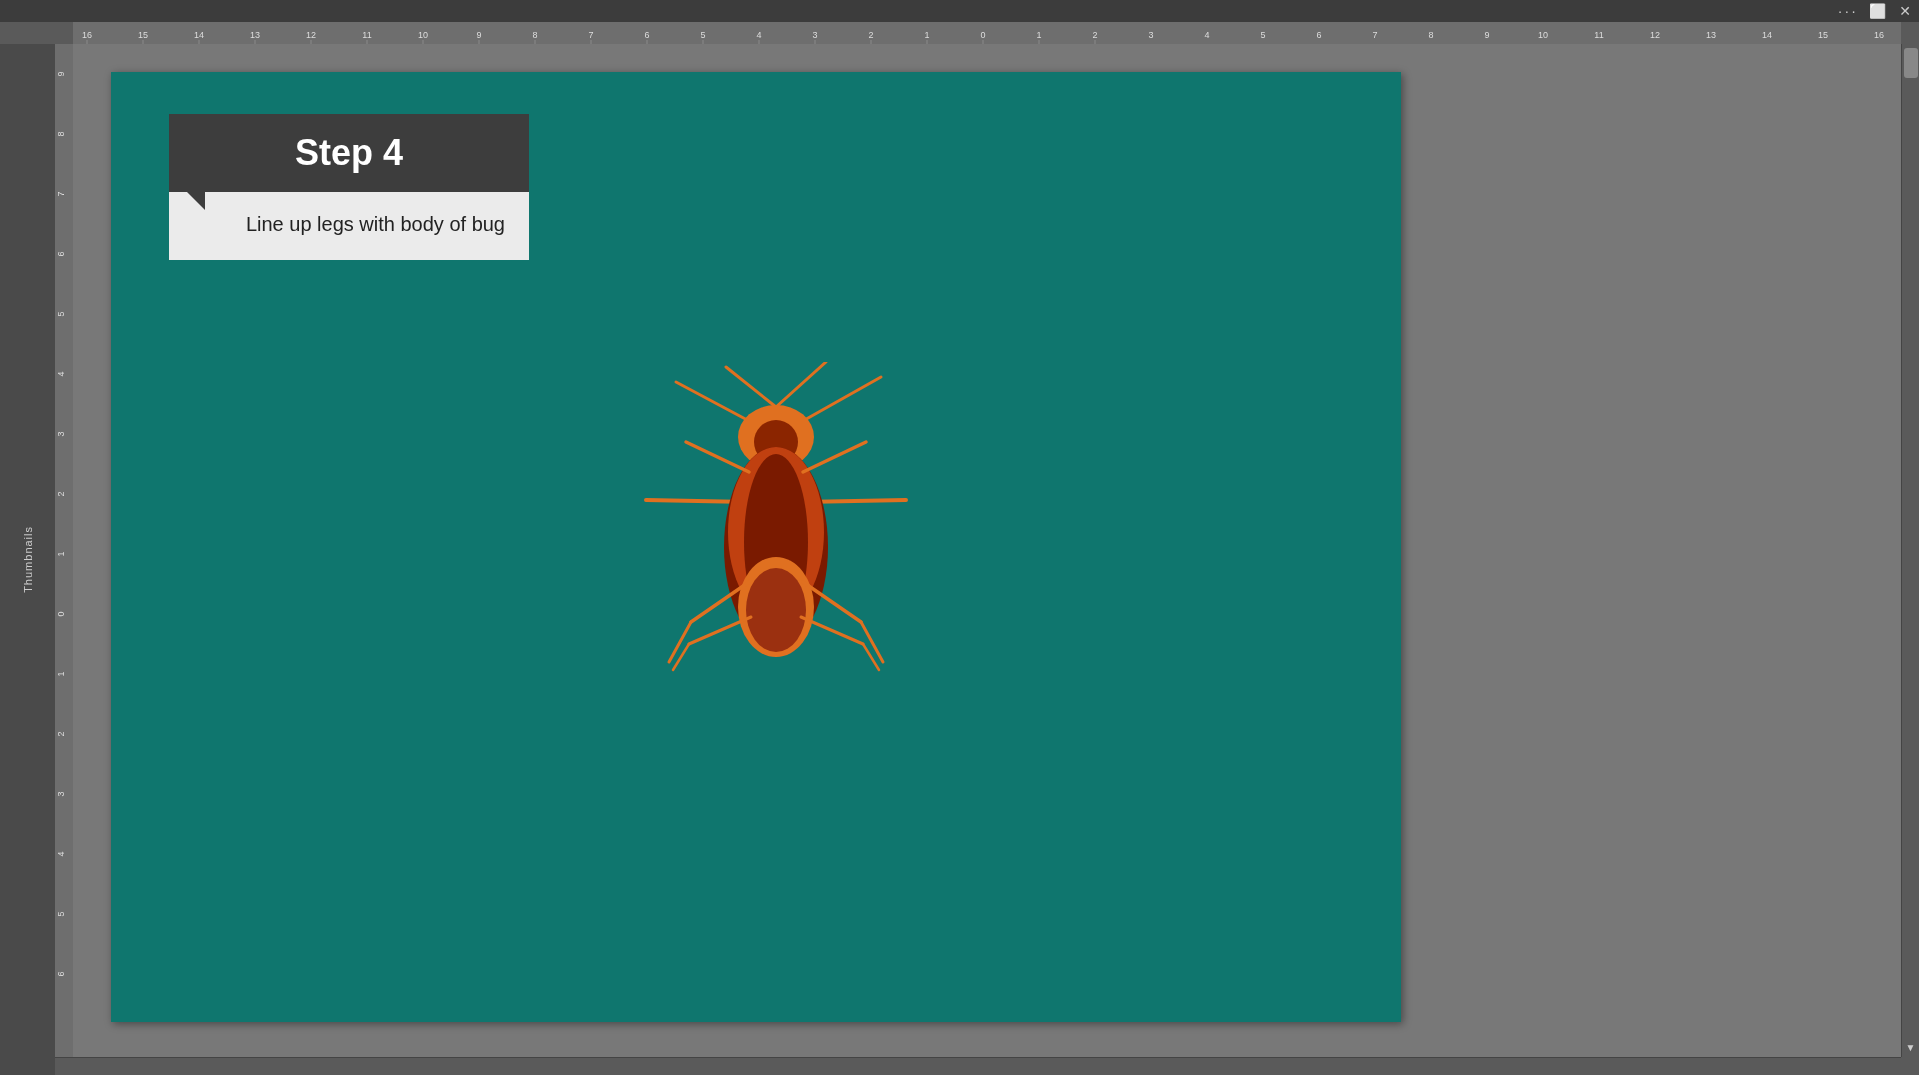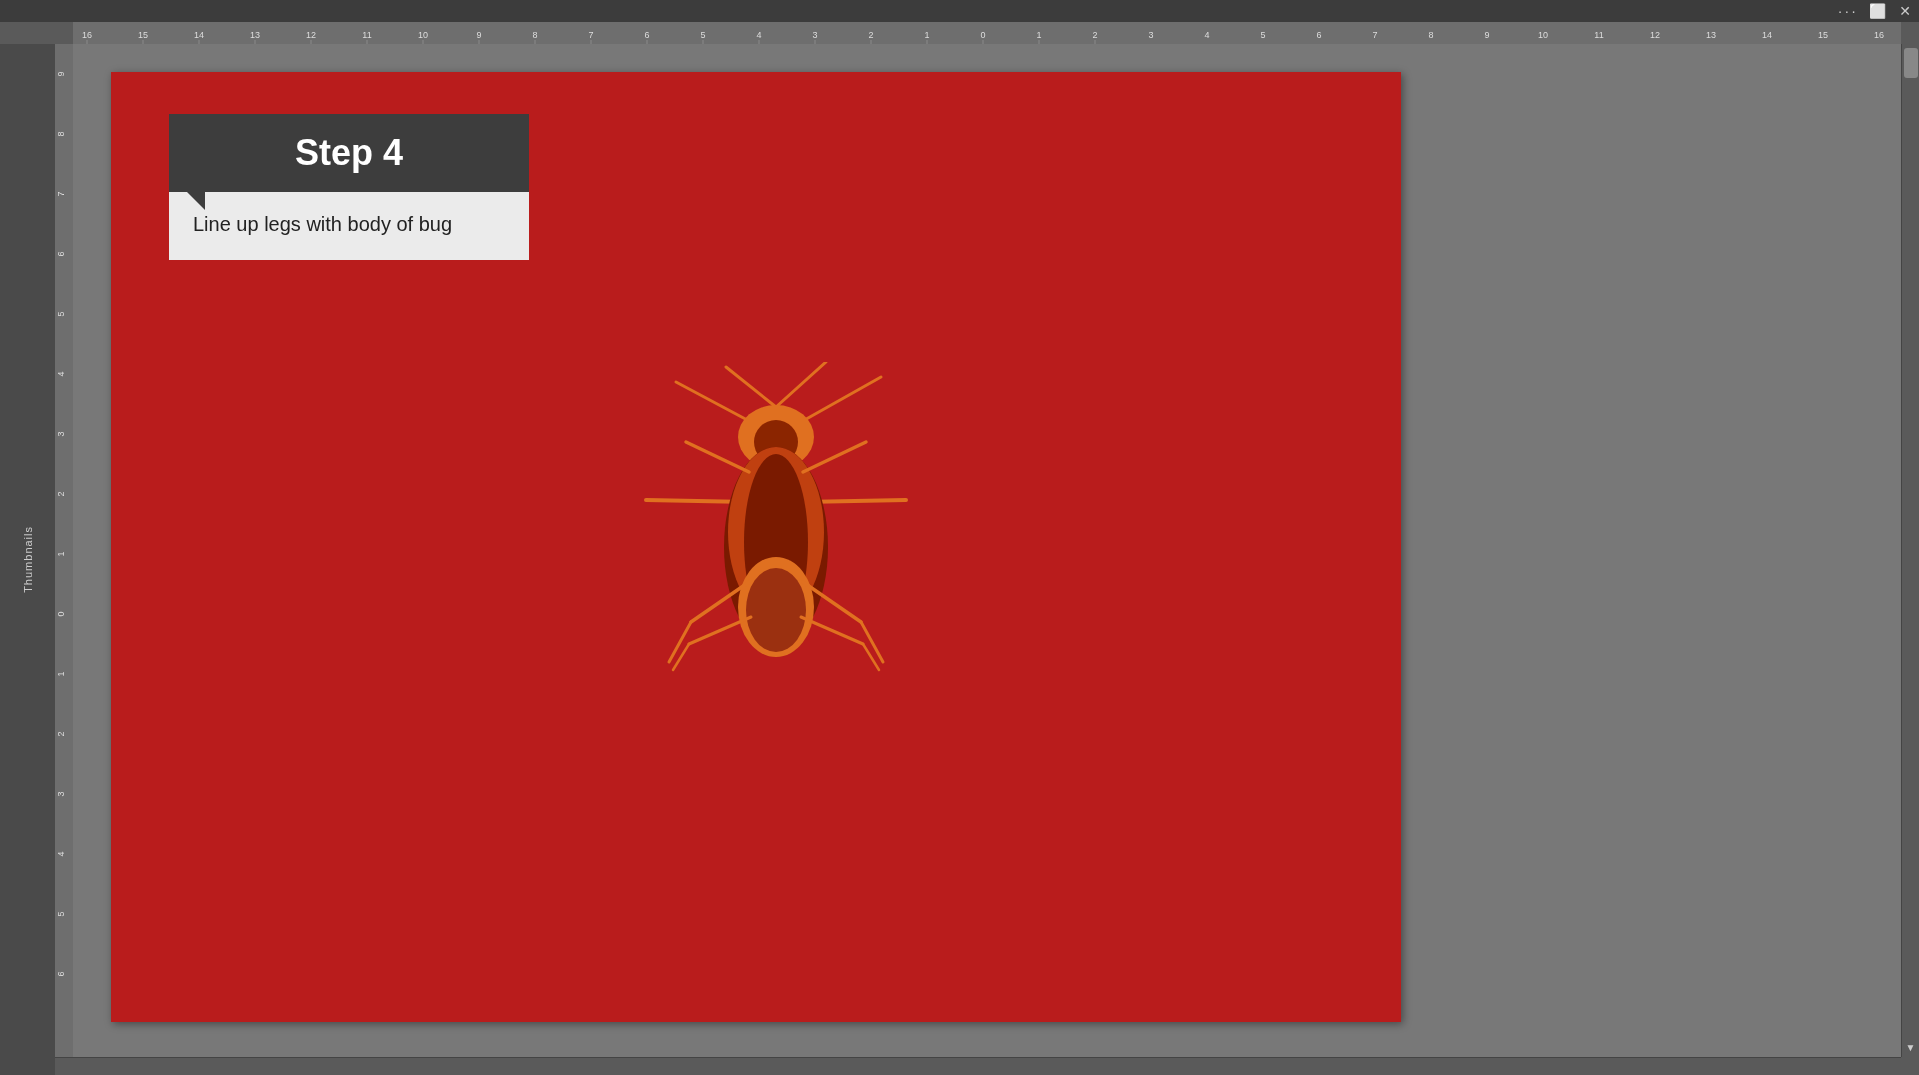--- a/index.html
+++ b/index.html
@@ -106,21 +106,21 @@
       overflow: hidden;
     }
 
     
     .page {
       position: absolute;
       top: 28px;
       left: 38px;
       width: 1290px;
       height: 950px;
-      background: #b91c1c;
+      background: #0f766e;
       box-shadow: 2px 2px 8px rgba(0,0,0,0.4);
     }
 
     
     .step-callout {
       position: absolute;
       top: 42px;
       left: 58px;
       width: 360px;
     }
@@ -142,21 +142,21 @@
       width: 0;
       height: 0;
       border-left: 18px solid transparent;
       border-right: 0px solid transparent;
       border-top: 18px solid #3d3d3d;
     }
     .step-body {
       background: #ebebeb;
       padding: 18px 24px 22px;
       font-size: 20px;
-      text-align: left;
+      text-align: right;
       color: #222;
       line-height: 1.4;
     }
 
     
     .bug-container {
       position: absolute;
       top: 290px;
       left: 520px;
       width: 290px;

